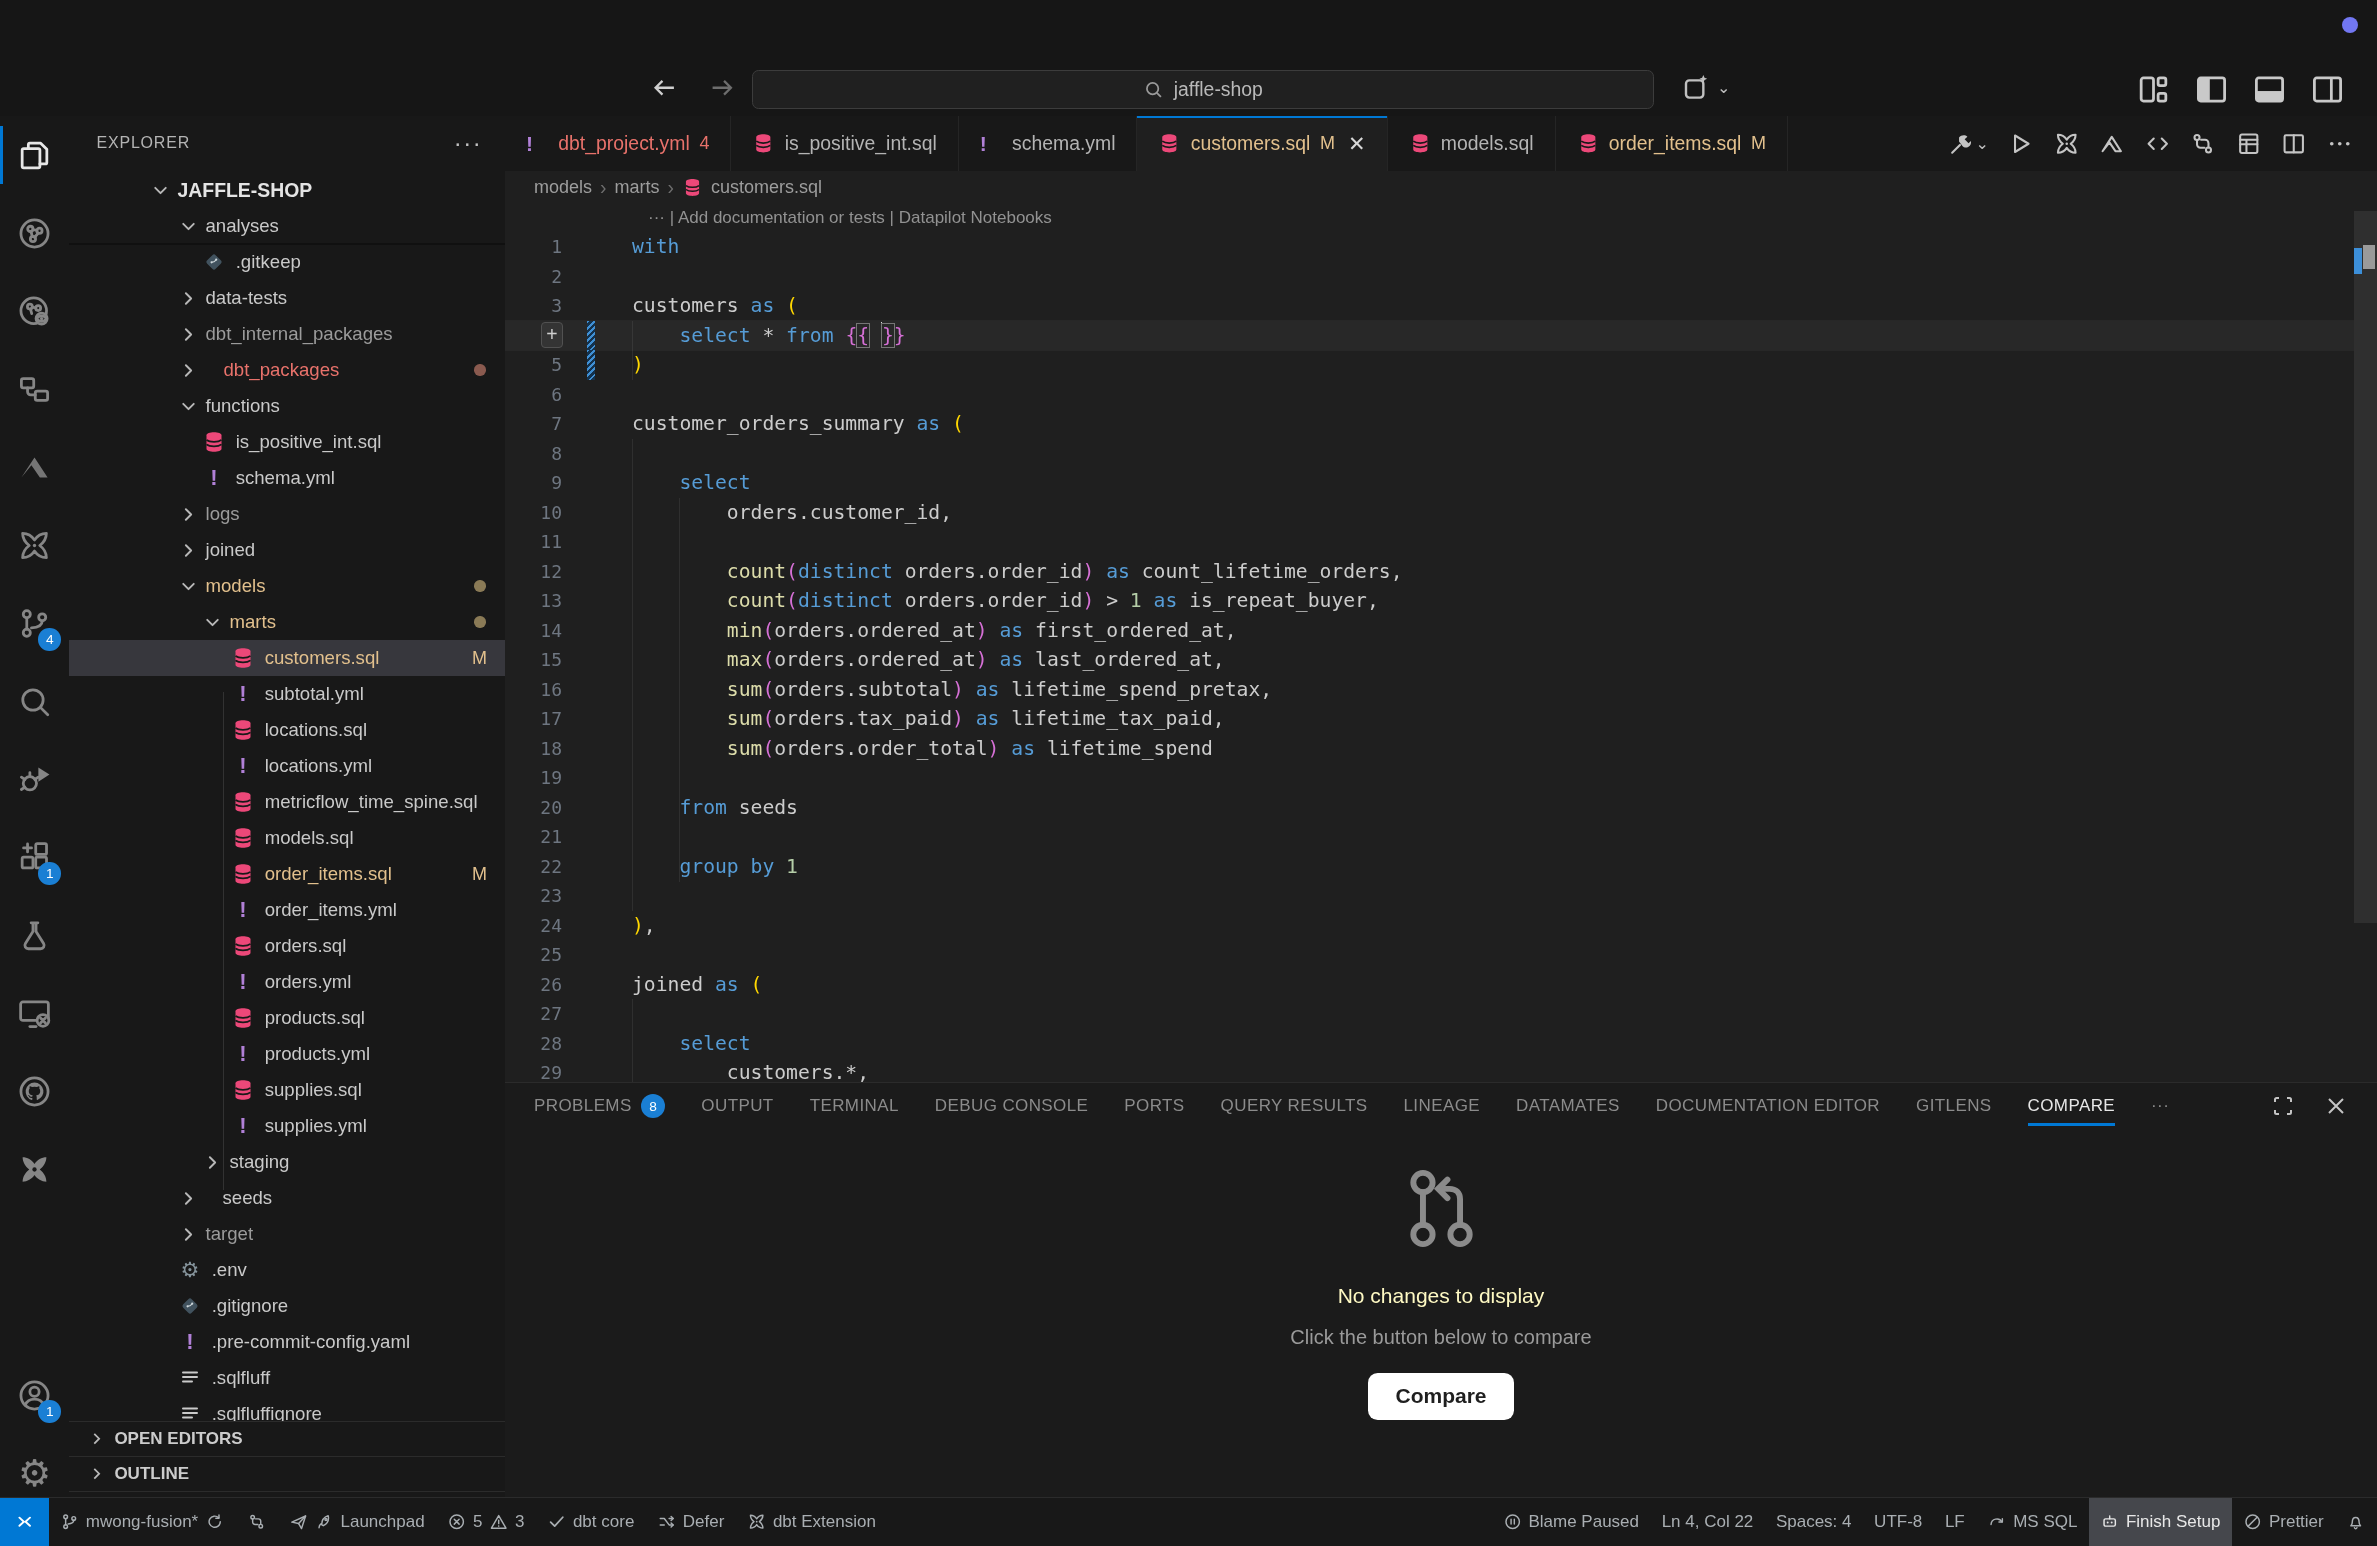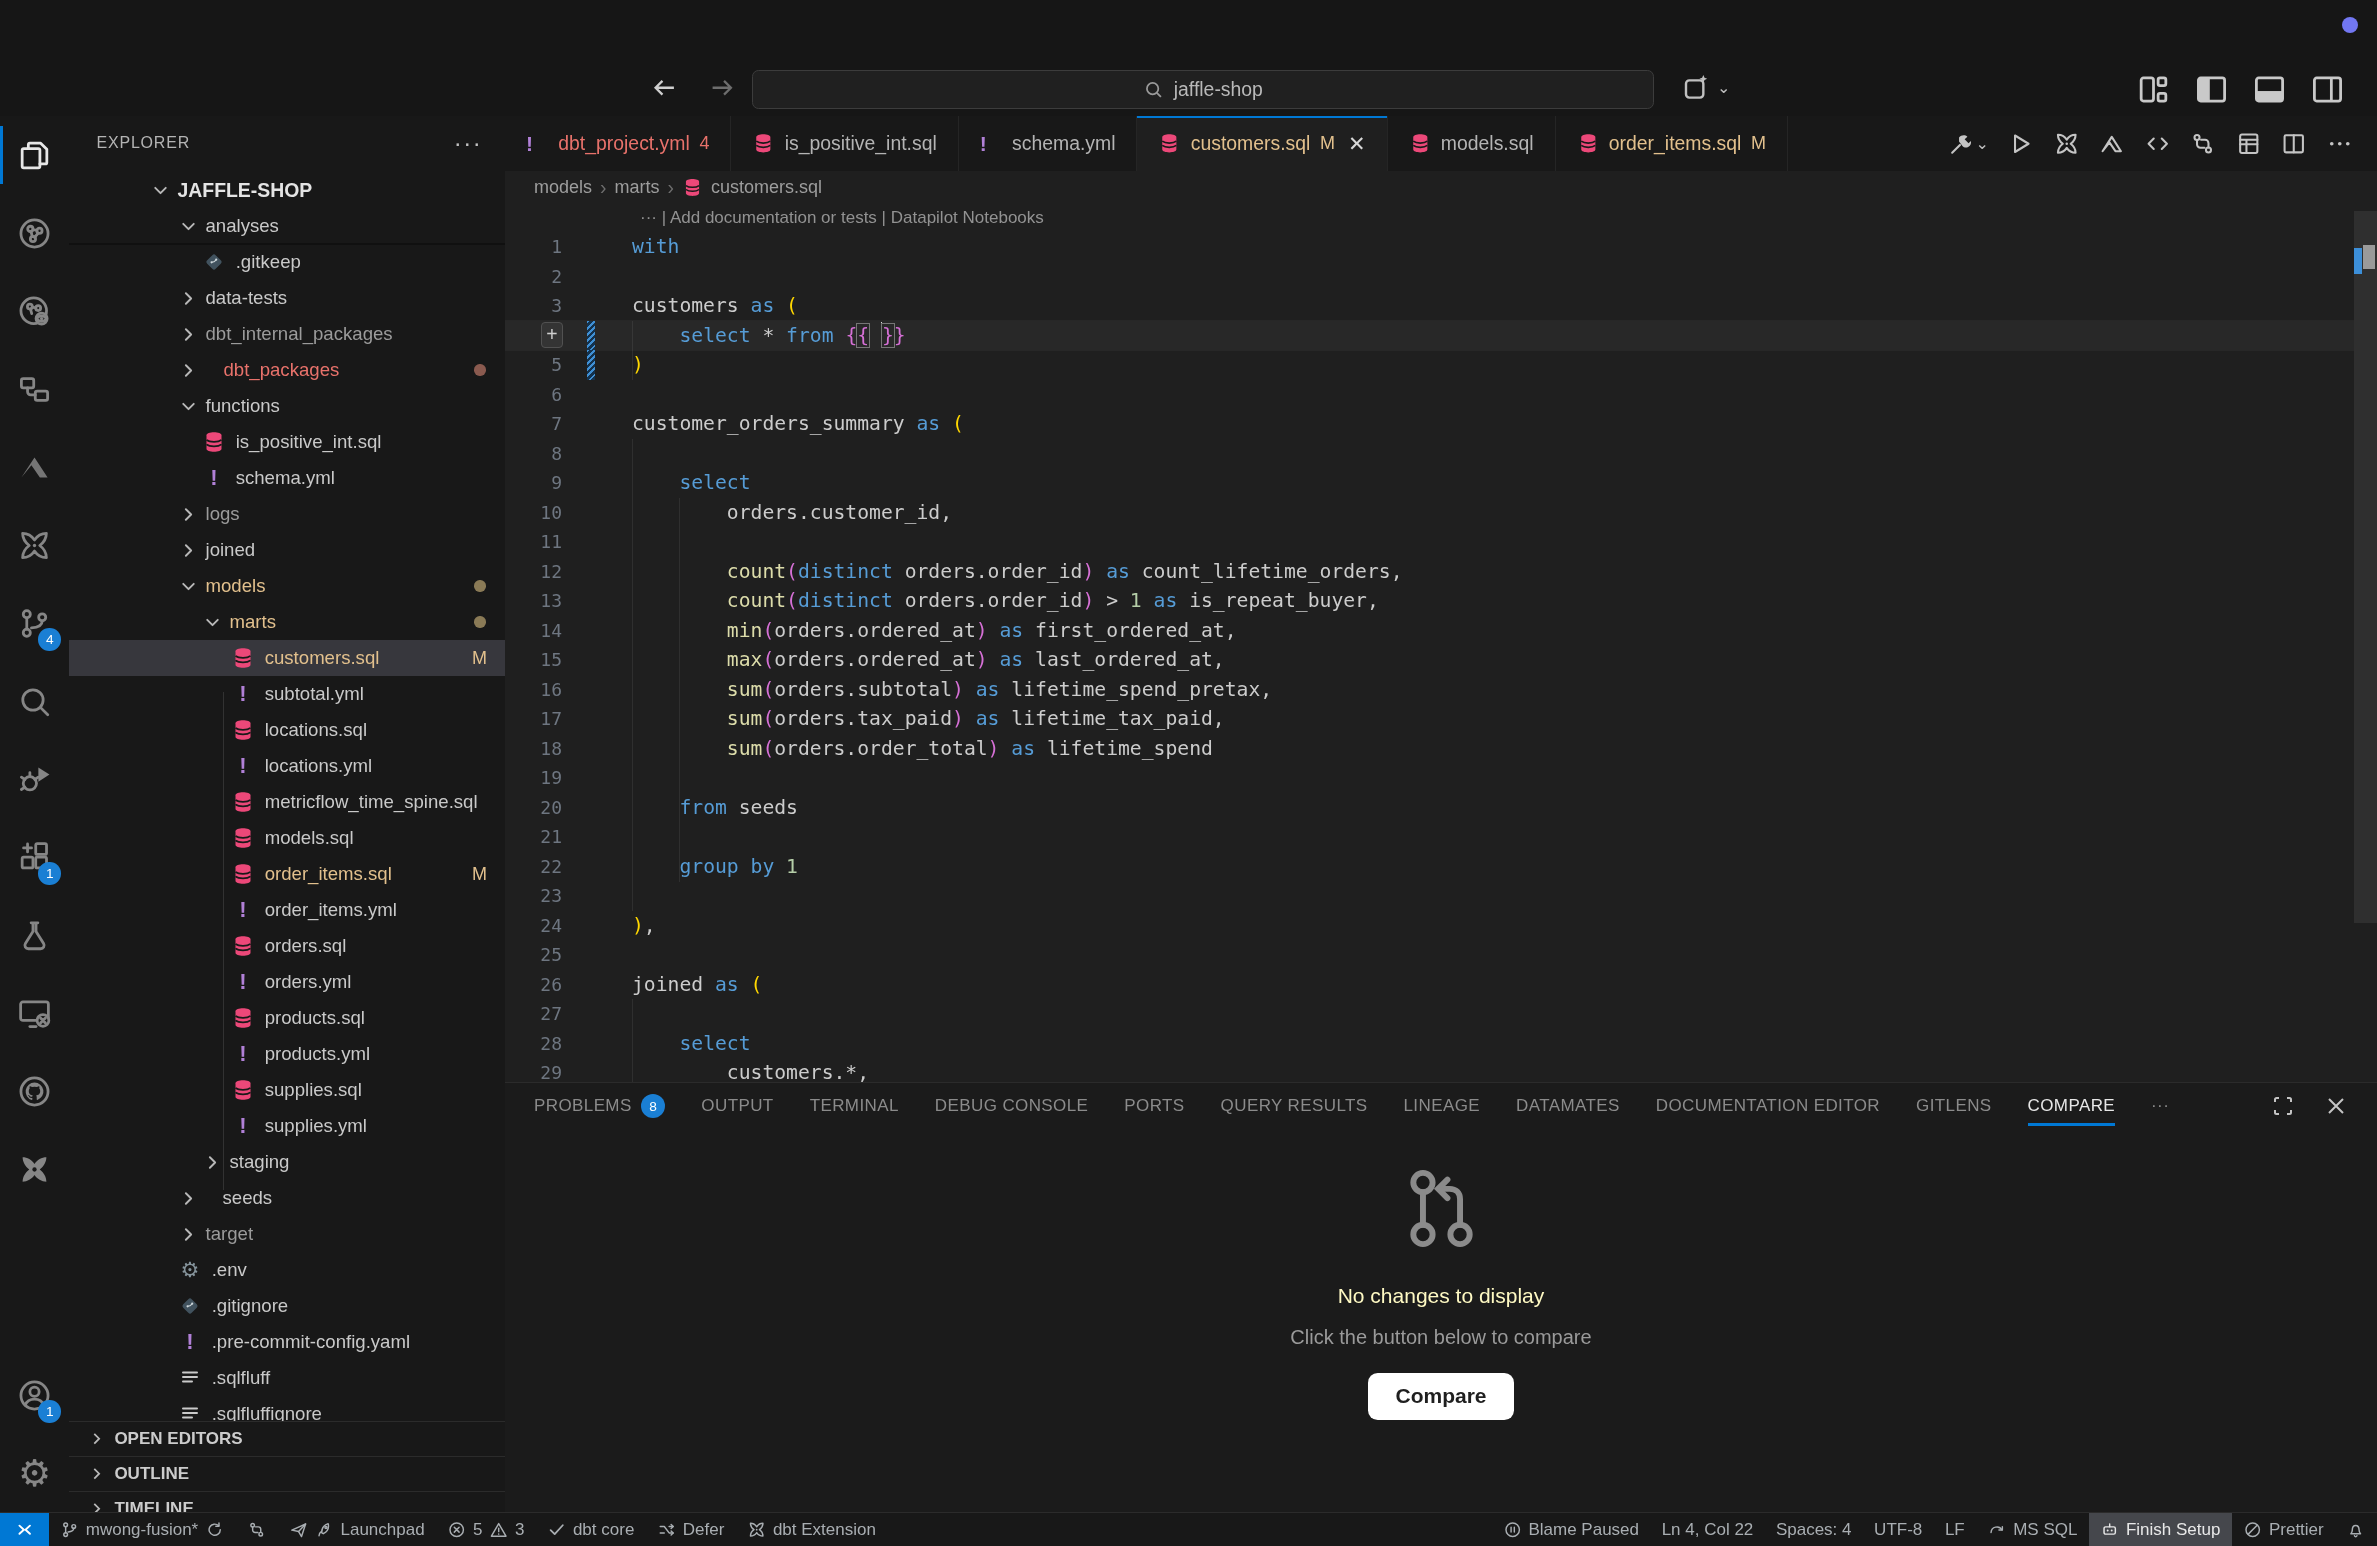--- a/index.html
+++ b/index.html
@@ -68,21 +68,21 @@
   .etab .suffix4 { color:#e8726b; font-size:18px; }
   .etab .closex { color:#d8d8d8; font-size:21px; margin-left:3.2px; }
   #editor-actions { margin-left:auto; display:flex; align-items:center; gap:18px; padding-right:24px; color:#c4c4c4; }
   #editor-actions .eai { display:flex; align-items:center; gap:1.6px; }
   #editor-actions svg { width:27.5px; height:27.5px; }
   .mini-chev { font-size:16px; color:#bdbdbd; }
   #breadcrumb { position:absolute; left:0; top:55px; right:0; height:32px; display:flex; align-items:center; gap:8px;
     padding-left:29px; font-size:18px; color:#9d9d9d; background:#1f1f1f; }
   .bc-sep { color:#6e6e6e; font-size:19.4px; }
   .bc-ico { width:21px; height:21px; }
-  #codelens { position:absolute; left:8px; top:87px; height:29px; line-height:29px; padding-left:127px;
+  #codelens { position:absolute; left:16px; top:87px; height:29px; line-height:29px; padding-left:127px;
     font-size:17px; color:#929292; }
   #code-area { position:absolute; left:0; top:116px; right:22.6px; bottom:0; overflow:hidden; font-family:"DejaVu Sans Mono", monospace;
     font-size:19.7px; }
   .cl { position:relative; height:29.5px; line-height:29.5px; white-space:pre; }
   .cl .ln { position:absolute; left:0; width:57px; text-align:right; color:#6e7681; font-size:18px; font-family:"DejaVu Sans Mono", monospace; }
   .cl.cur .ln { color:#c6c6c6; }
   .cl.cur { background:rgba(255,255,255,0.045); box-shadow:0 -0.8px 0 rgba(255,255,255,0.05), 0 0.8px 0 rgba(255,255,255,0.05); }
   .cl .chg { position:absolute; left:82px; top:0; bottom:0; width:8px;
     background:repeating-linear-gradient(135deg,#3f8fd4 0px,#3f8fd4 2px,#14324d 2px,#14324d 4.4px); }
   .cl .ct { position:absolute; left:127px; white-space:pre; }
@@ -110,21 +110,21 @@
   #panel-actions { margin-left:auto; display:flex; align-items:center; gap:29px; padding-right:29px; color:#c4c4c4; }
   #panel-actions svg { width:24px; height:24px; }
   #panel-empty { position:absolute; left:0; right:0; top:81px; display:flex; flex-direction:column; align-items:center; }
   #pe-icon { width:89px; height:89px; color:#8b8b8b; }
   #pe-title { margin-top:31px; font-size:21px; font-weight:normal; color:#fef9c3; }
   #pe-sub { margin-top:18px; font-size:20px; color:#9a9a9a; }
   #pe-btn { margin-top:24px; background:#ffffff; color:#1f1f1f; font-size:21px; font-weight:bold;
     border:none; border-radius:9.7px; padding:11.3px 27.5px; }
 
   
-  #statusbar { position:absolute; left:0; bottom:0; width:2377px; height:34px; background:#181818; border-top:0.8px solid #2b2b2b;
+  #statusbar { position:absolute; left:0; bottom:0; width:2377px; height:49px; background:#181818; border-top:0.8px solid #2b2b2b;
     display:flex; align-items:stretch; font-size:17px; color:#a9aeb2; }
   .sbitem { display:flex; align-items:center; gap:6.5px; padding:0 11.3px; white-space:nowrap; }
   .sbitem svg { width:19.4px; height:19.4px; }
   .sbitem.remote { background:#0078d4; color:#ffffff; padding:0 14.6px; }
   .sbitem.hilite { background:#45474c; color:#e8e8e8; }
   #sb-left { display:flex; } #sb-right { display:flex; margin-left:auto; }
 </style>
 </head>
 <body>
 

